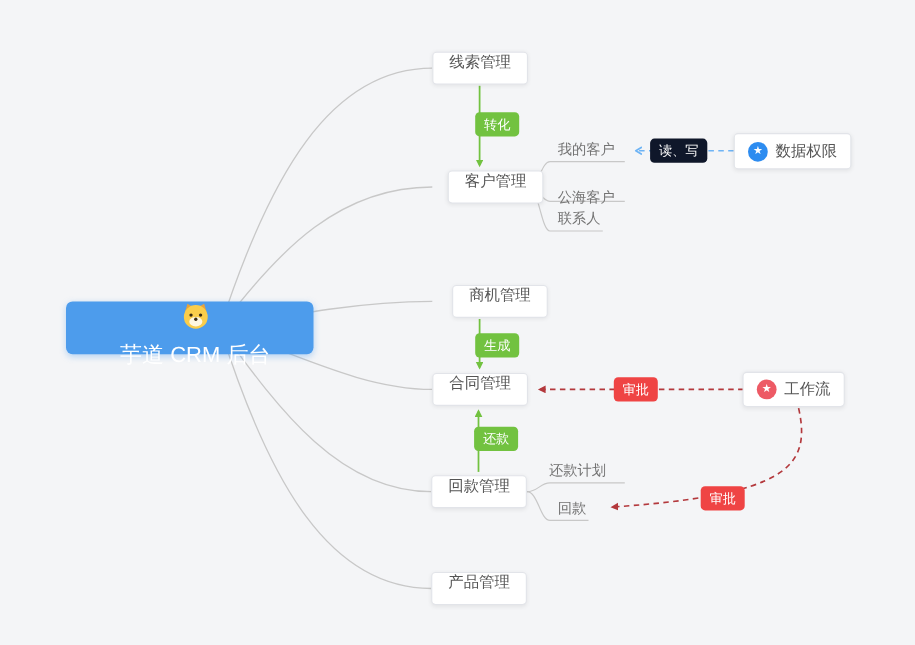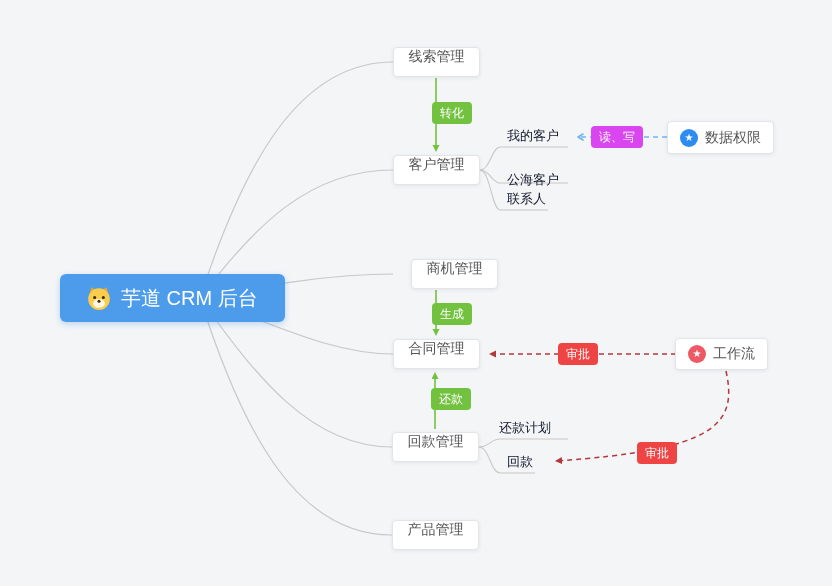--- a/index.html
+++ b/index.html
@@ -20,37 +20,37 @@
     box-shadow: 0 1px 4px rgba(0,0,0,.07);
     display: flex; align-items: flex-start; justify-content: center;
     font-size: 14px; color: #555; cursor: pointer;
   }
   .root-node {
     position: absolute; z-index: 2;
     left: 60px; top: 274px; width: 225px; height: 48px;
     background: #4d9cec; border-radius: 6px;
     box-shadow: 0 2px 6px rgba(77,156,236,.35);
     display: flex; align-items: center; justify-content: flex-start;
-    padding-left: 26px; gap: 9px;
-    color: #fff; font-size: 20px; cursor: pointer;
+    padding-left: 10px; gap: 9px;
+    color: #fff; font-size: 20px; cursor: pointer; flex-direction: column;
   }
   .sub-label {
     position: absolute; z-index: 2;
-    font-size: 13px; color: #0f172a;
+    font-size: 13px; color: #737373;
     transform: translateY(-50%);
     cursor: pointer; white-space: nowrap; text-align: right;
   }
   .badge {
     position: absolute; z-index: 3;
     transform: translate(-50%, -50%);
     color: #fff; font-size: 12px; line-height: 16px;
     padding: 3px 8px; border-radius: 4px; white-space: nowrap;
   }
   .badge.green { background: #72c240; margin-left: 16px; }
-  .badge.blue  { background: #d946ef; }
+  .badge.blue  { background: #0f172a; }
   .badge.red   { background: #ef4444; }
 
   .side-node {
     position: absolute; z-index: 2;
     background: #fff; border: 1px solid #e2e4e9; border-radius: 4px;
     box-shadow: 0 1px 4px rgba(0,0,0,.07);
     display: flex; align-items: center; gap: 7px;
     padding: 0 12px; font-size: 14px; color: #555; cursor: pointer;
   }
   .icon-circle {
@@ -113,21 +113,21 @@
       <circle cx="8" cy="11.5" r="1.4" fill="#3a2a12"></circle>
       <circle cx="16" cy="11.5" r="1.4" fill="#3a2a12"></circle>
       <circle cx="12" cy="15" r="1.4" fill="#3a2a12"></circle>
     </svg>
     <span>芋道 CRM 后台</span>
   </div>
 
   <div class="node" style="left:393px;top:47px;width:87px;height:30px">
     <span>线索管理</span>
   </div>
-  <div class="node" style="left:393px;top:155px;width:87px;height:30px">
+  <div class="node" style="left:407px;top:155px;width:87px;height:30px">
     <span>客户管理</span>
   </div>
   <div class="node" style="left:411px;top:259px;width:87px;height:30px">
     <span>商机管理</span>
   </div>
   <div class="node" style="left:392px;top:432px;width:87px;height:30px">
     <span>回款管理</span>
   </div>
   <div class="node" style="left:393px;top:339px;width:87px;height:30px">
     <span>合同管理</span>

